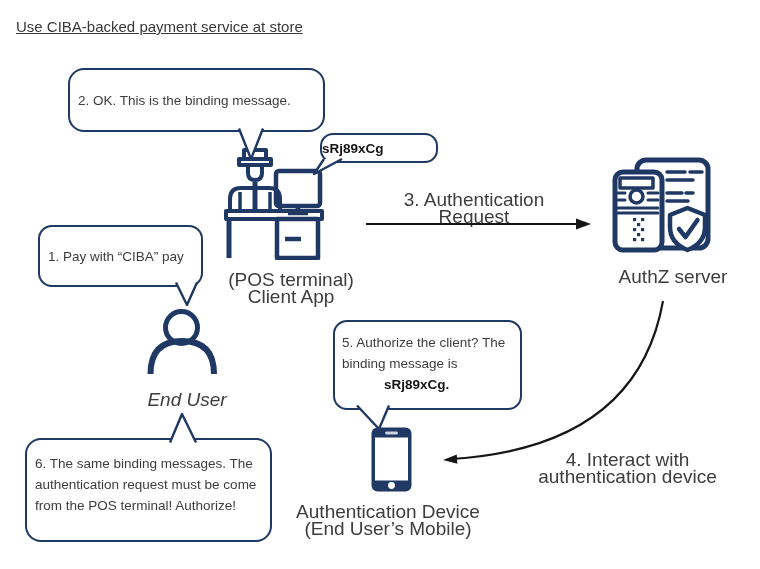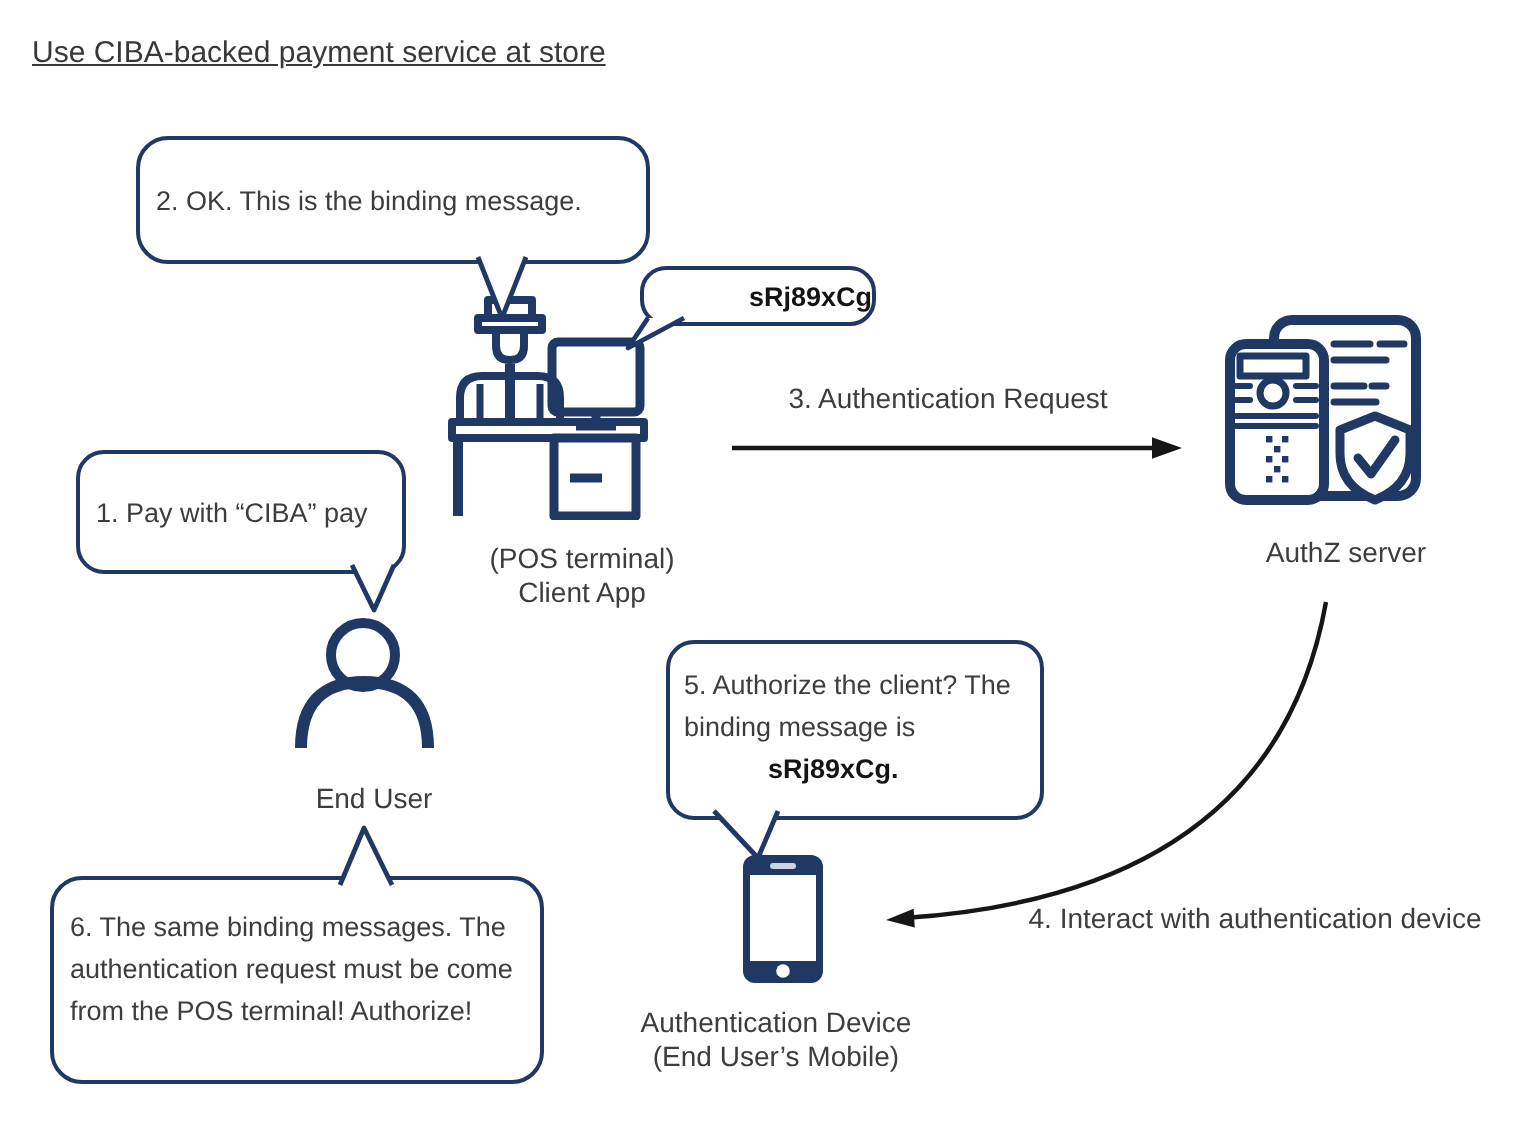--- a/index.html
+++ b/index.html
@@ -5,39 +5,39 @@
   html,body{margin:0;padding:0;background:#fff;}
   #canvas{position:relative;width:760px;height:569px;background:#ffffff;overflow:hidden;
           font-family:"Liberation Sans", sans-serif;color:#3d3d3d;}
   .abs{position:absolute;}
   .title{font-size:15px;color:#383838;text-decoration:underline;white-space:nowrap;}
   .bubble{position:absolute;border:2.4px solid #1f3864;border-radius:16px;background:#fff;
           font-size:13.5px;color:#3d3d3d;box-sizing:border-box;}
   .bubble .pad{padding:0 8px;}
   .vcenter{display:flex;align-items:center;height:100%;}
   .lines div{line-height:21px;}
-  .label{position:absolute;font-size:14px;color:#3d3d3d;text-align:center;line-height:17px;}
+  .label{position:absolute;font-size:19px;color:#3d3d3d;text-align:center;line-height:17px;}
   .tag-text{font-weight:bold;color:#141414;font-size:13.5px;}
   .bold-line{font-weight:bold;color:#141414;margin-left:42px;}
   svg.icon{position:absolute;}
   #overlay{position:absolute;left:0;top:0;pointer-events:none;}
 </style>
 </head>
 <body>
 
 <div id="canvas">
 
   <div class="abs title" style="left:16px;top:18px;">Use CIBA-backed payment service at store</div>
 
   <div class="bubble" style="left:68px;top:68px;width:257px;height:64px;">
     <div class="vcenter pad">2. OK. This is the binding message.</div>
   </div>
 
   <div class="bubble" style="left:320px;top:133px;width:118px;height:30px;border-radius:13px;">
-    <div class="vcenter" style="justify-content:flex-end;margin-left:20px;">
+    <div class="vcenter" style="justify-content:flex-start;">
       <span class="tag-text">sRj89xCg</span>
     </div>
   </div>
 
   <svg class="icon" style="left:224px;top:147px;" width="102" height="113" viewBox="0 0 102 113">
     <g stroke="#1f3864" fill="none" stroke-width="4" stroke-linejoin="round">
       <rect x="20" y="3" width="22" height="9"></rect>
       <rect x="15" y="12" width="32" height="6"></rect>
       <path d="M 24 18 V 26 Q 24 33 31 33 Q 38 33 38 26 V 18"></path>
       <path d="M 31 35 V 62" stroke-width="5"></path>
@@ -98,21 +98,21 @@
     <div>Client App</div>
   </div>
 
   <svg class="icon" style="left:147px;top:308px;" width="72" height="68" viewBox="0 0 72 68">
     <g stroke="#1f3864" fill="none">
       <circle cx="34.5" cy="19.5" r="16" stroke-width="5"></circle>
       <path d="M 3.5 66 Q 3.5 33 35 33 Q 67 33 67 66" stroke-width="6"></path>
     </g>
   </svg>
 
-  <div class="label" style="left:144px;top:391px;width:86px;">End User</div>
+  <div class="label" style="left:144px;top:391px;width:86px;font-style:italic;">End User</div>
 
   <div class="bubble lines" style="left:333px;top:320px;width:189px;height:90px;border-radius:14px;">
     <div style="padding:10px 6px 0 7px;">
       <div>5. Authorize the client? The</div>
       <div>binding message is</div>
       <div class="bold-line">sRj89xCg.</div>
     </div>
   </div>
 
   <svg class="icon" style="left:371px;top:427px;" width="41" height="65" viewBox="0 0 41 65">

